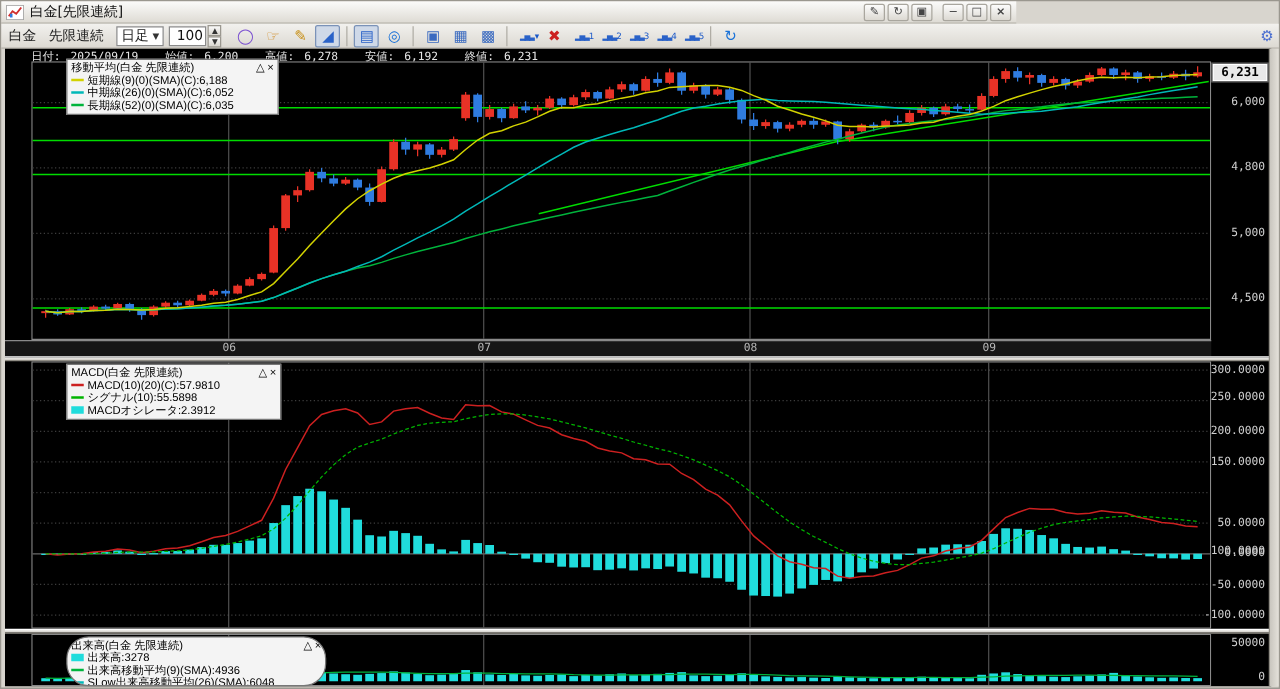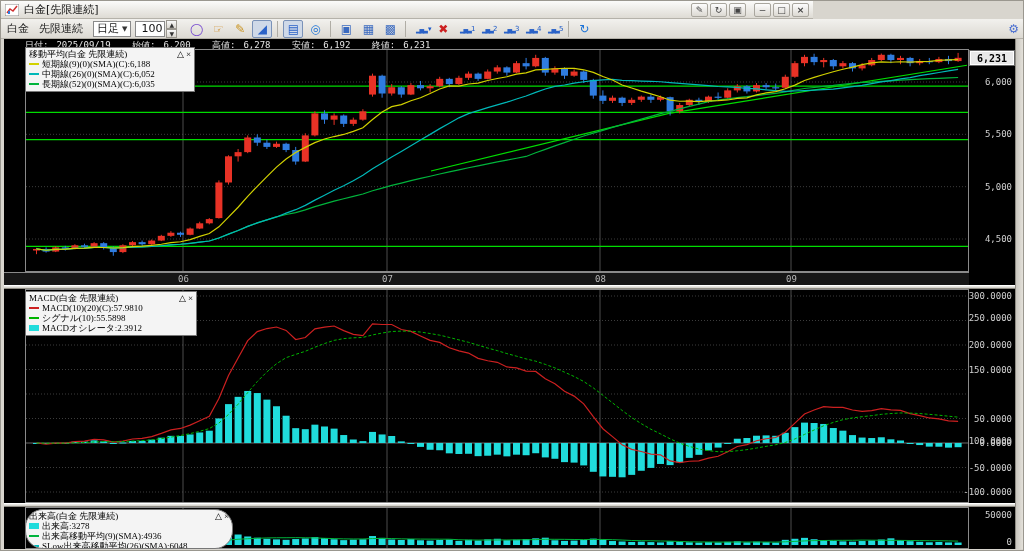--- a/index.html
+++ b/index.html
@@ -52,22 +52,22 @@
     border:1px solid #fff;outline:1px solid #666;color:#000;font-family:"DejaVu Sans Mono","Liberation Mono",monospace;
     font-size:10px;font-weight:bold;text-align:center;line-height:13px;}
   .xaxis-strip{position:absolute;left:0px;top:233px;width:965px;height:13px;background:#161616;
     border-top:1px solid #8a8a8a;}
   .xlabel{position:absolute;top:1px;font-family:"DejaVu Sans Mono","Liberation Mono",monospace;
     font-size:9px;color:#b8b8b8;}
   .splitter{position:absolute;left:0;width:1013px;height:4px;
     background:linear-gradient(#f0efec,#cfccc5);border-top:1px solid #fff;border-bottom:1px solid #8f8c84;}
   
   .legend{position:absolute;background:#f4f4f4;border:1px solid #777;
-    font-family:Liberation Serif, serif;font-size:9px;color:#000;
-    padding:1px 3px 2px 3px;line-height:10px;z-index:5;}
+    font-family:Liberation Sans, sans-serif;font-size:9px;color:#000;
+    padding:1px 3px 2px 3px;line-height:10px;z-index:5;margin-left:28px;}
   .legend .lg-title{display:flex;justify-content:space-between;gap:10px;}
   .legend .lg-btns span{margin-left:2px;cursor:default;}
   .lg-row{display:flex;align-items:center;white-space:nowrap;}
   .swatch{display:inline-block;width:10px;height:2px;margin-right:3px;flex:0 0 10px;}
   .swatch.block{height:6px;}
   svg{position:absolute;}
   .clip-bottom{overflow:hidden;}
 </style>
 </head>
 <body>
@@ -647,21 +647,21 @@
         <rect x="891.1999999999999" y="34.808" width="7" height="3.192" fill="#20dcdc"></rect>
         <rect x="900.8" y="35.264" width="7" height="2.735999999999997" fill="#20dcdc"></rect>
         <rect x="910.4" y="34.96" width="7" height="3.039999999999999" fill="#20dcdc"></rect>
         <rect x="920" y="35.416" width="7" height="2.584000000000003" fill="#20dcdc"></rect>
         <rect x="929.5999999999999" y="35.50872" width="7" height="2.4912800000000033" fill="#20dcdc"></rect>
         <polyline points="11.5,35.568 21.1,35.72 30.7,35.593333333333334 40.3,35.625 49.9,35.4616 59.5,35.428666666666665 69.1,35.372571428571426 78.7,35.245 88.3,35.112 97.89999999999999,35.036 107.5,34.96 117.1,34.97688888888889 126.69999999999999,34.84177777777778 136.3,34.76577777777778 145.9,34.69822222222222 155.5,34.70666666666666 165.1,34.63911111111111 174.7,34.55466666666667 184.29999999999998,34.30133333333333 193.9,33.78622222222222 203.5,33.034666666666666 213.1,32.257777777777775 222.7,31.742666666666665 232.29999999999998,31.303555555555555 241.89999999999998,30.932 251.5,30.78 261.1,30.729333333333333 270.7,30.670222222222222 280.3,30.771555555555555 289.9,30.923555555555556 299.5,31.311999999999998 309.09999999999997,31.616 318.7,31.886222222222223 328.3,31.987555555555556 337.9,31.970666666666666 347.5,31.548444444444442 357.09999999999997,31.413333333333334 366.7,31.531555555555556 376.3,31.852444444444444 385.9,31.970666666666666 395.5,32.08888888888889 405.09999999999997,32.13955555555555 414.7,32.17333333333333 424.3,32.20711111111111 433.9,32.74755555555556 443.5,32.96711111111111 453.09999999999997,33.068444444444445 462.7,33.00088888888889 472.29999999999995,32.96711111111111 481.9,32.95022222222222 491.5,32.84888888888889 501.09999999999997,32.74755555555556 510.7,32.61244444444444 520.3,32.257777777777775 529.9,32.30844444444445 539.5,32.35911111111111 549.1,32.49422222222222 558.6999999999999,32.629333333333335 568.3,32.46044444444445 577.9,32.46044444444445 587.5,32.68 597.1,33.034666666666666 606.6999999999999,33.507555555555555 616.3,33.659555555555556 625.9,33.794666666666664 635.5,33.99733333333333 645.1,34.132444444444445 654.6999999999999,34.48711111111111 664.3,34.77422222222222 673.9,34.94311111111111 683.5,35.010666666666665 693.1,35.06133333333333 702.6999999999999,35.07822222222222 712.3,34.99377777777778 721.9,34.97688888888889 731.5,35.02755555555556 741.1,35.06133333333333 750.6999999999999,35.09511111111111 760.3,34.79111111111111 769.9,34.419555555555554 779.5,33.91288888888889 789.1,33.62577777777778 798.6999999999999,33.507555555555555 808.3,33.355555555555554 817.9,33.321777777777775 827.5,33.27111111111111 837.1,33.102222222222224 846.6999999999999,33.169777777777774 856.3,33.254222222222225 865.9,33.30488888888889 875.5,33.406222222222226 885.1,33.507555555555555 894.6999999999999,33.60888888888889 904.3,33.71022222222222 913.9,33.744 923.5,33.896 933.0999999999999,34.125857777777775" fill="none" stroke="#00b43c" stroke-width="1"></polyline>
       </svg>
 
     <div class="axis-col" id="axis-col">
         <div class="tick" style="top: 38px;">6,000</div>
-        <div class="tick" style="top: 90.3335px;">5,500</div>
+        <div class="tick" style="top: 90.3335px;">4,800</div>
         <div class="tick" style="top: 142.667px;">5,000</div>
         <div class="tick" style="top: 195px;">4,500</div>
         <div class="price-tag" style="top: 11.8219px;">6,231</div>
         <div class="tick" style="top: 252px;">300.0000</div>
         <div class="tick" style="top: 274px;">250.0000</div>
         <div class="tick" style="top: 301px;">200.0000</div>
         <div class="tick" style="top: 325.5px;">150.0000</div>
         <div class="tick" style="top: 350px; margin-top: 47px;">100.0000</div>
         <div class="tick" style="top: 374.5px;">50.0000</div>
         <div class="tick" style="top: 399px; text-align: center;">0.0000</div>

